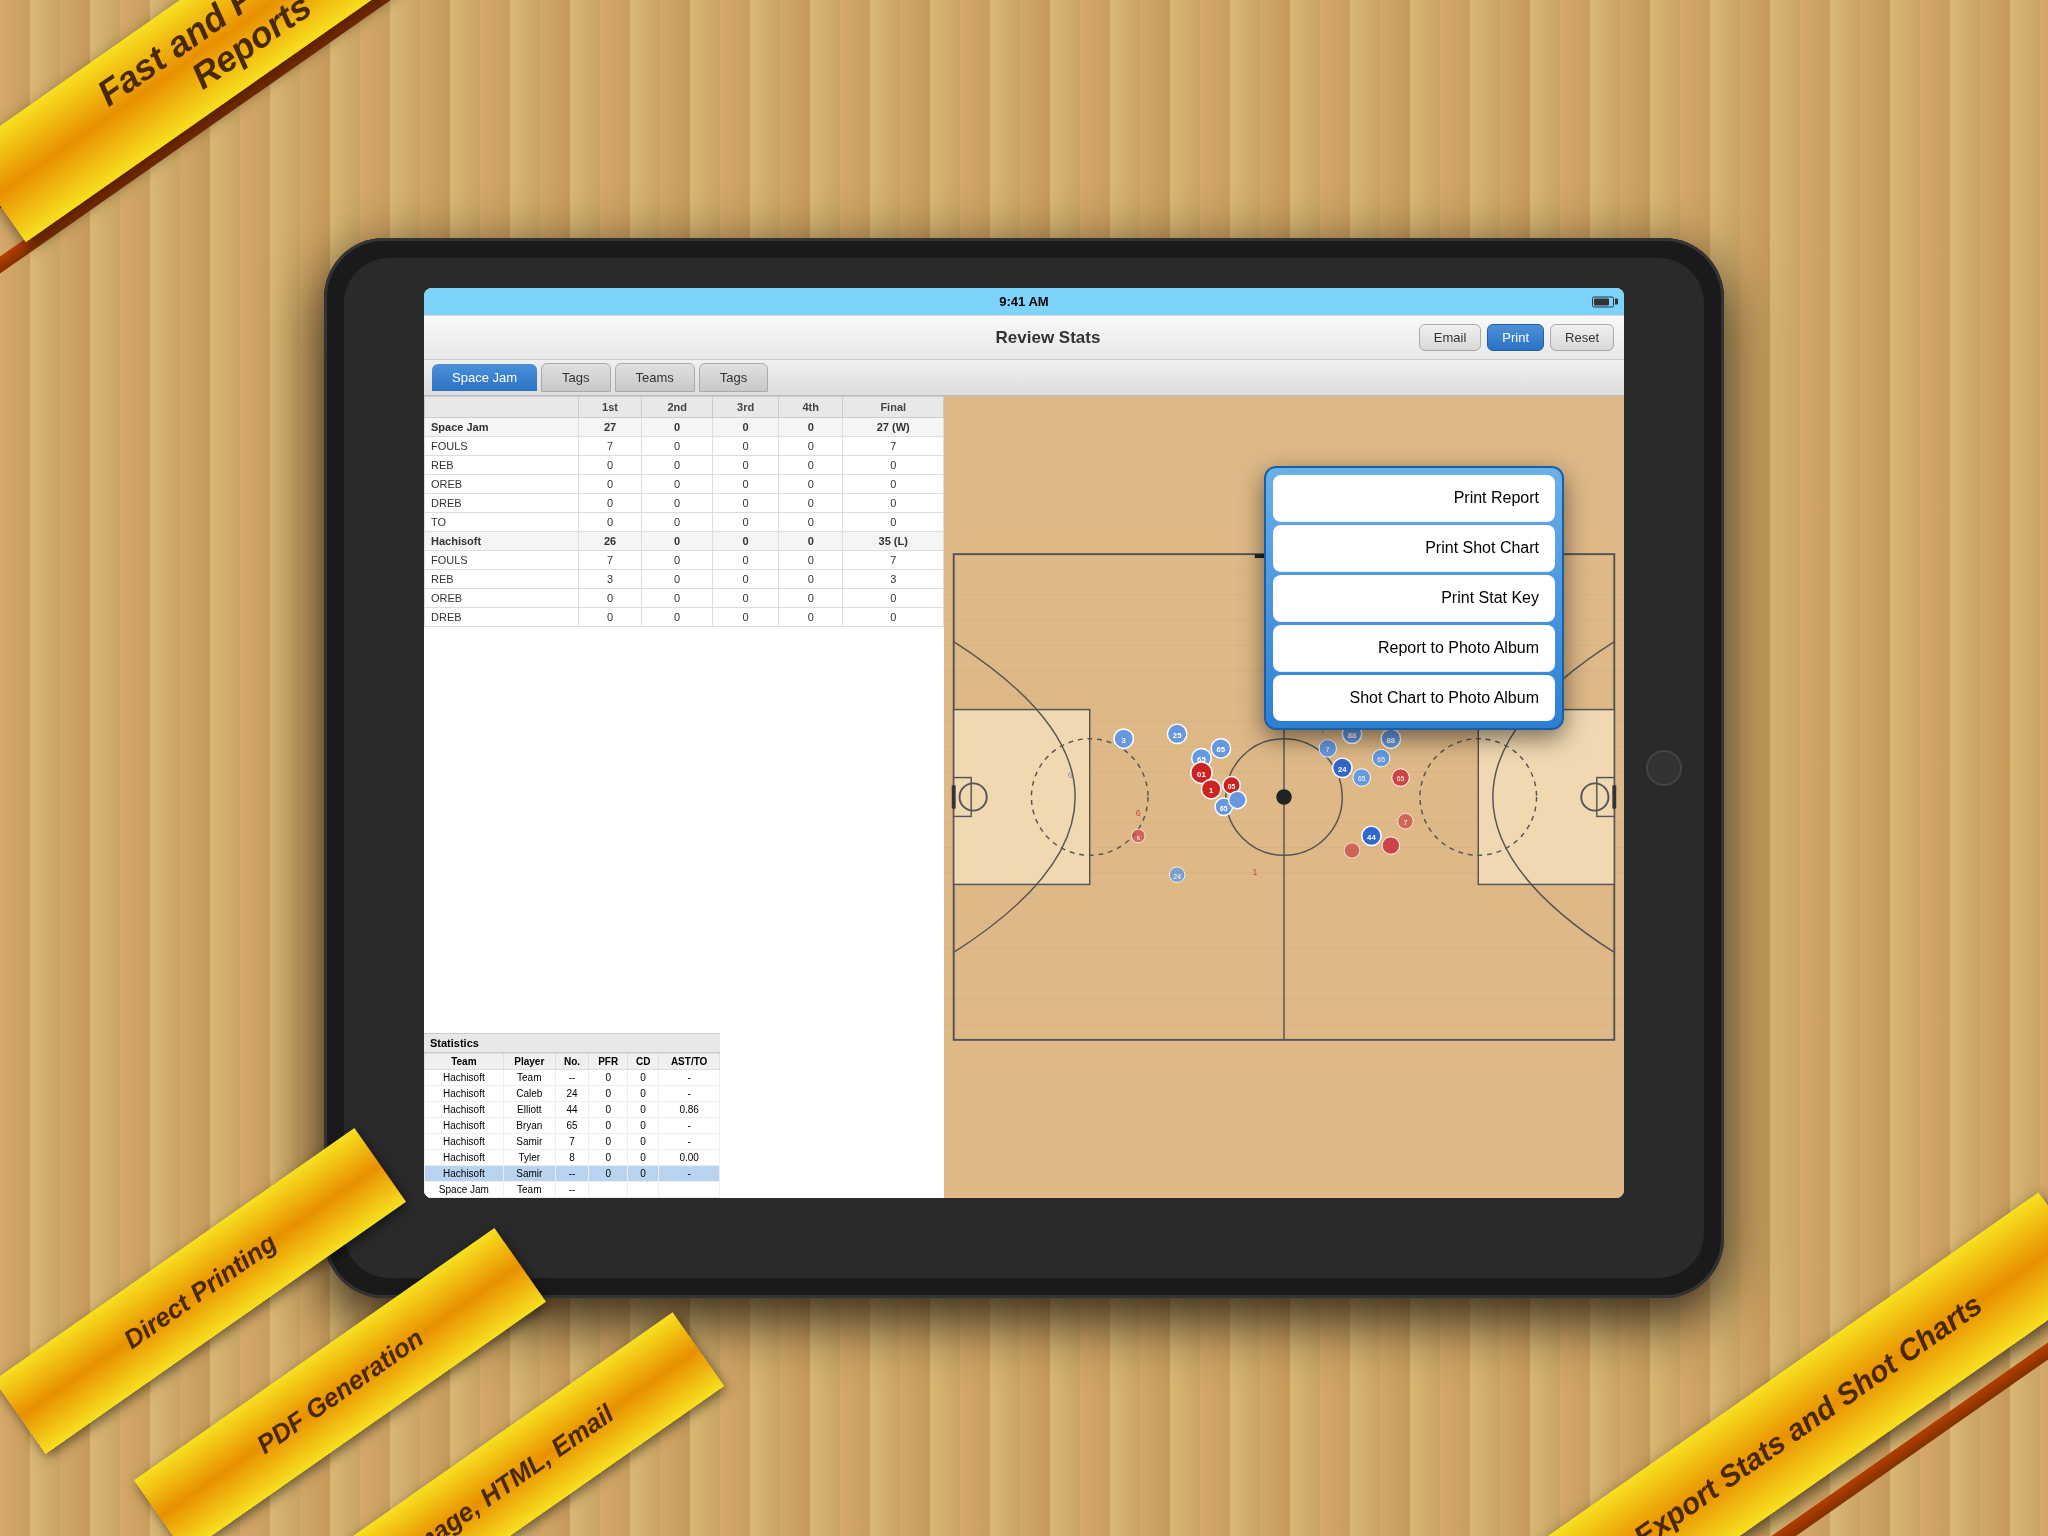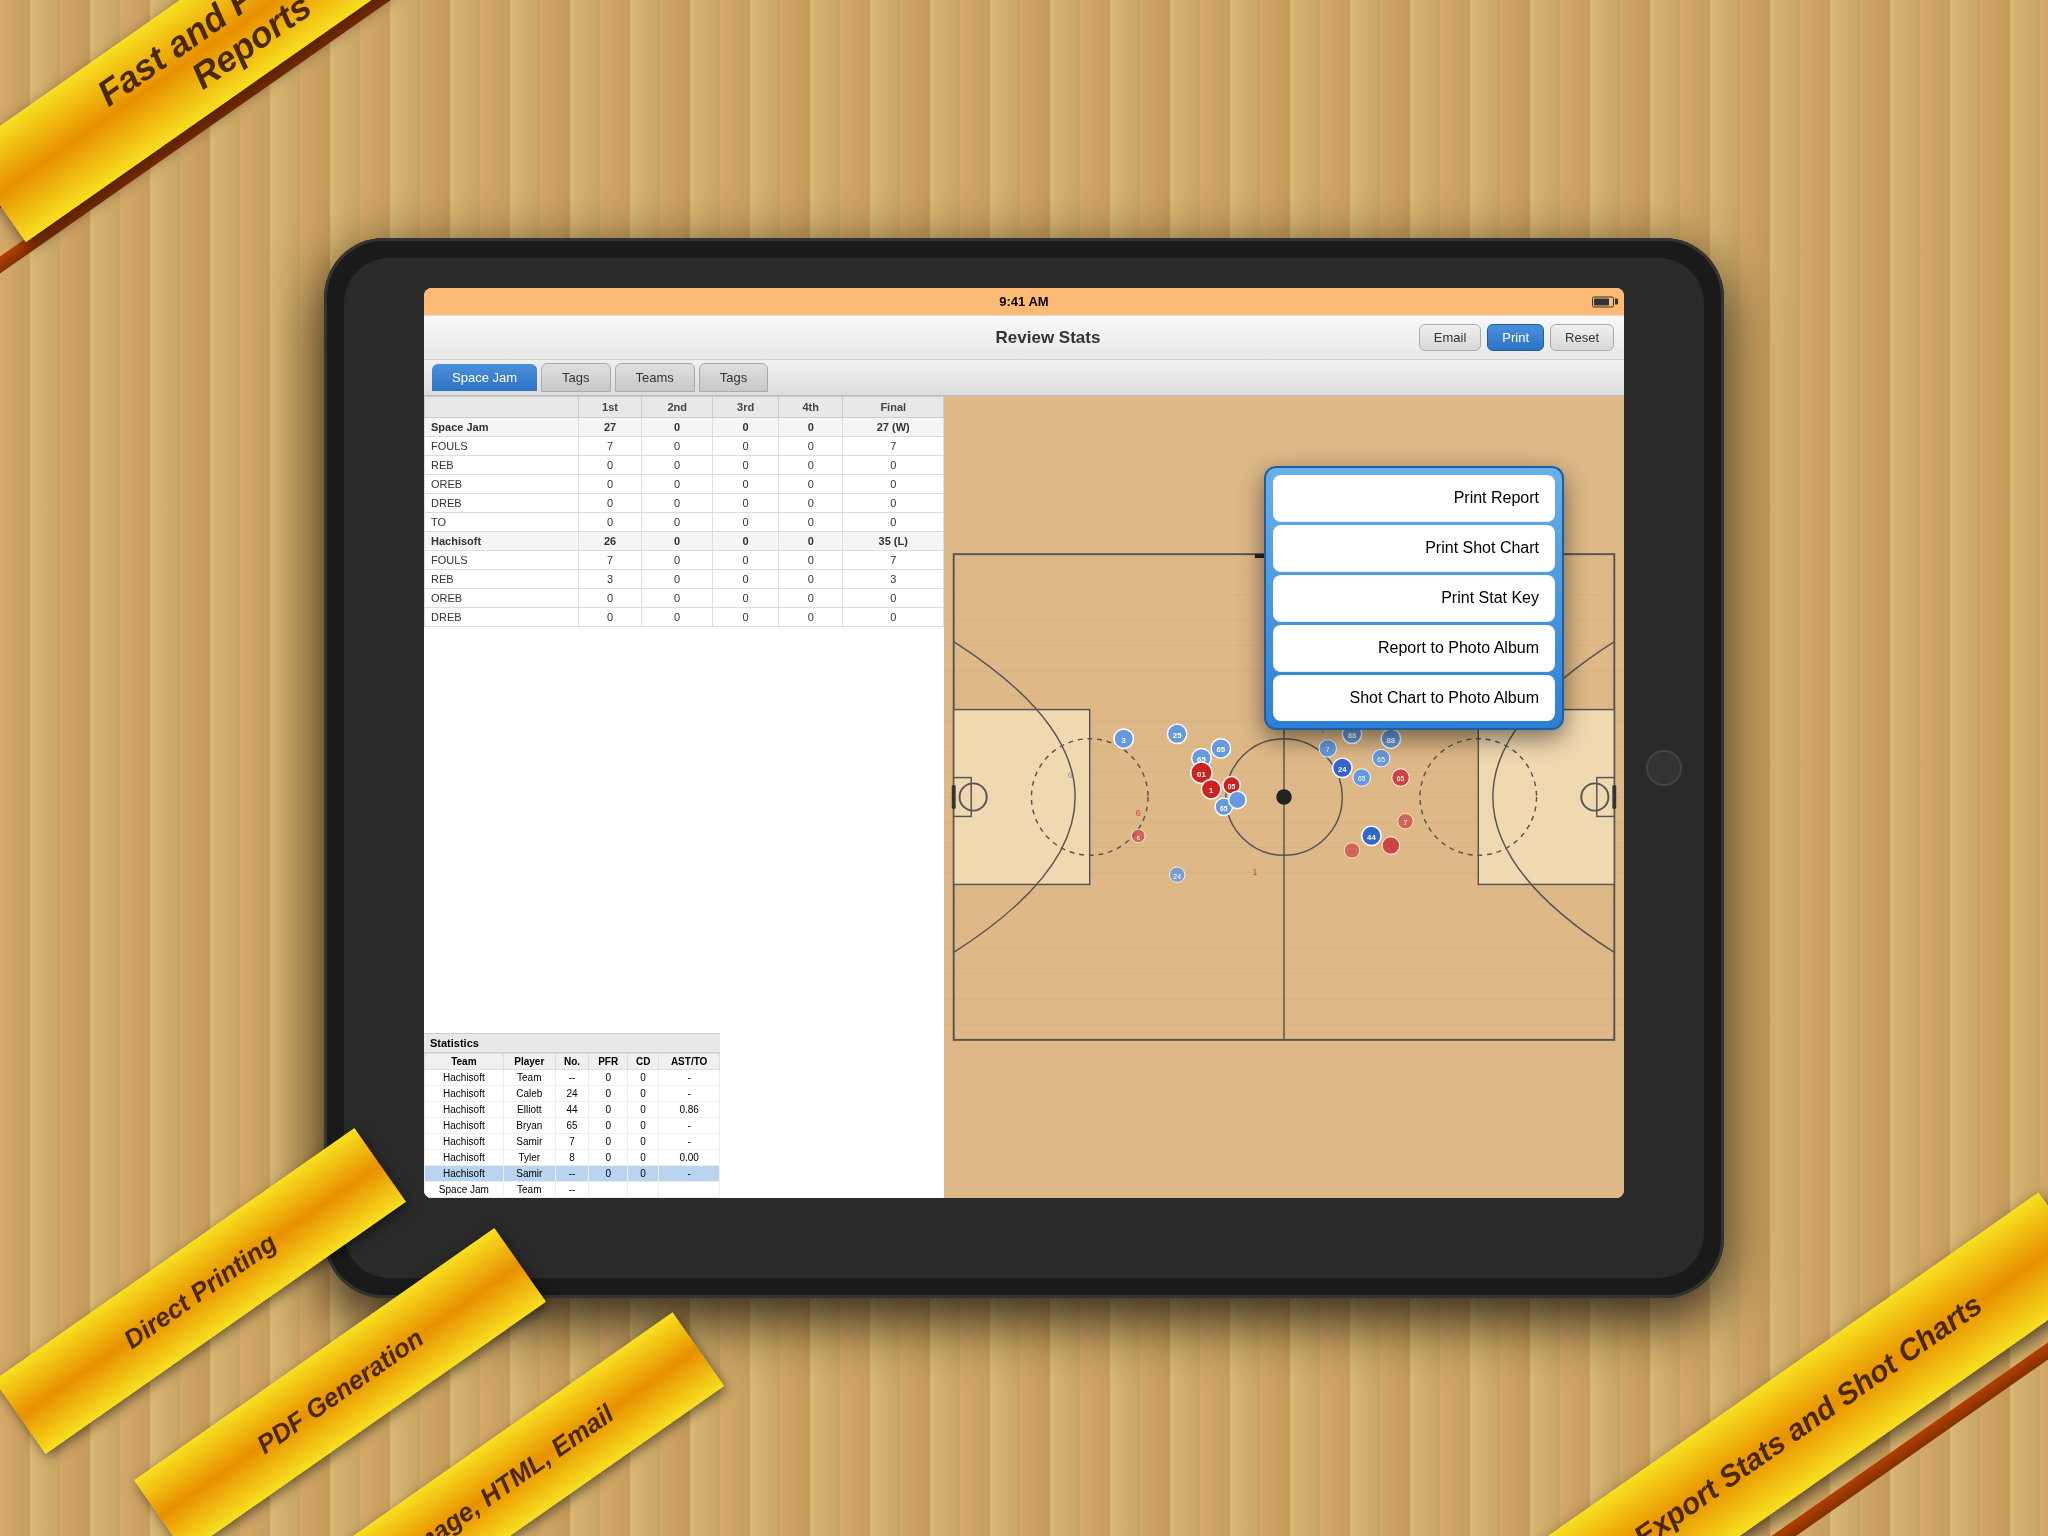--- a/index.html
+++ b/index.html
@@ -68,21 +68,21 @@
       transform: translateY(-50%);
       width: 36px;
       height: 36px;
       background: #333;
       border-radius: 50%;
       border: 2px solid #444;
     }
 
     
     .status-bar {
-      background: #fdba74;
+      background: #7dd3fc;
       height: 28px;
       display: flex;
       align-items: center;
       justify-content: center;
       font-size: 13px;
       font-weight: 600;
       border-bottom: 1px solid #ddd;
       position: relative;
     }
 

